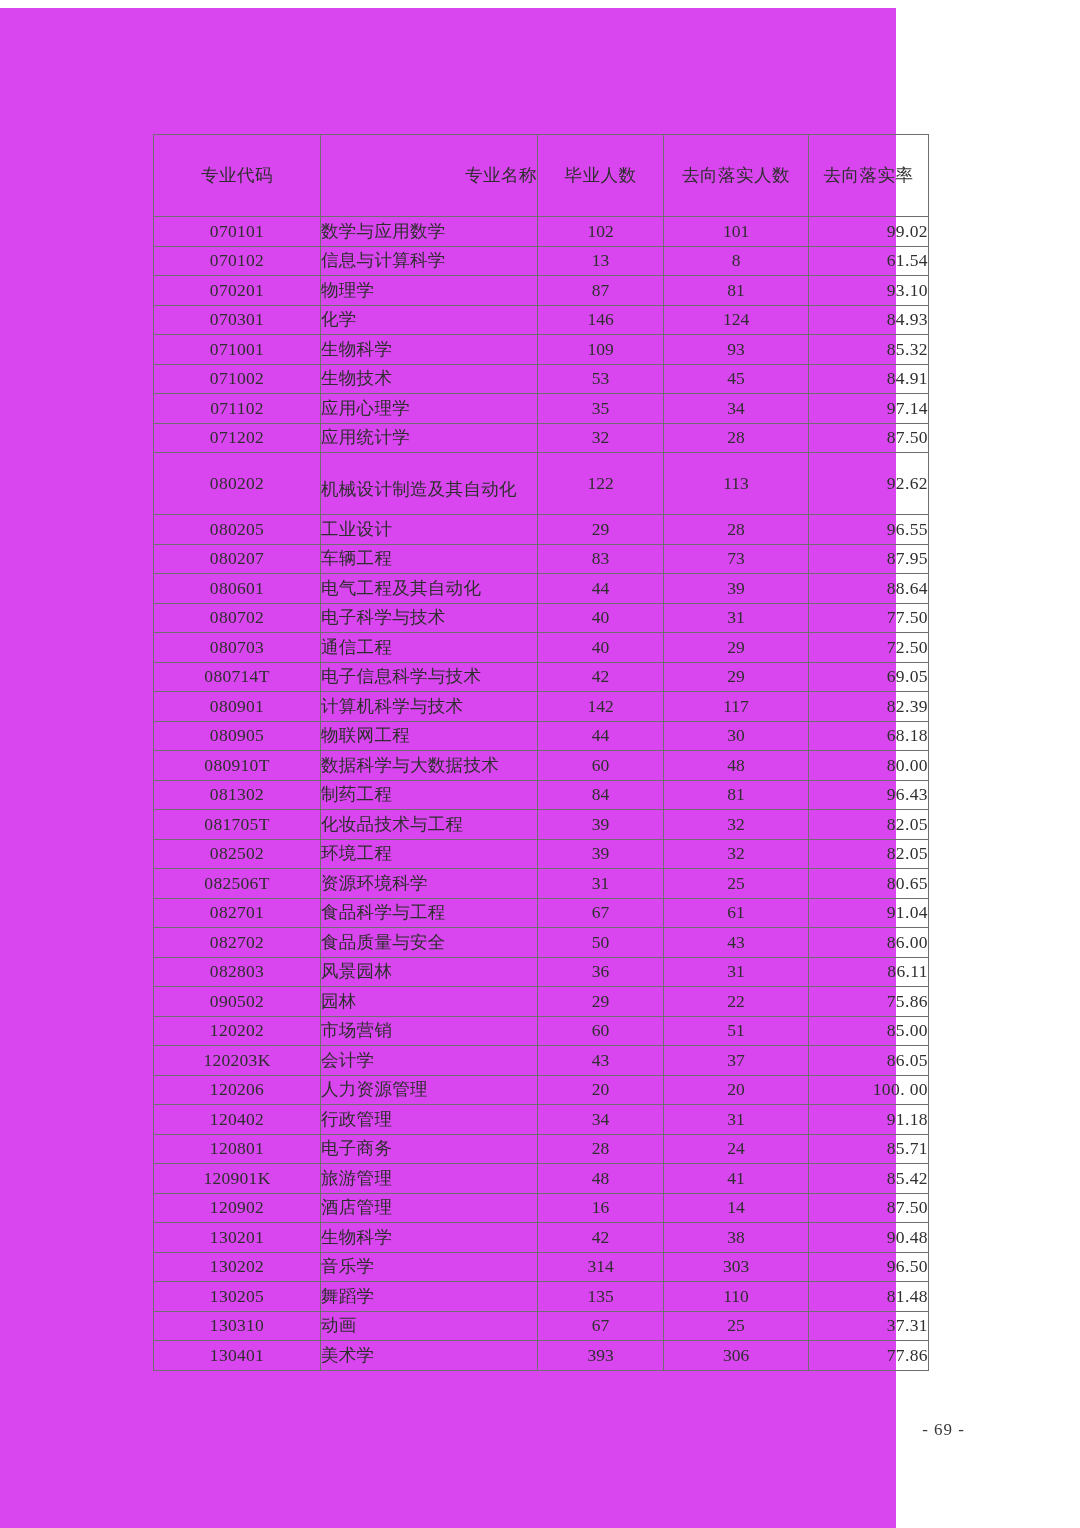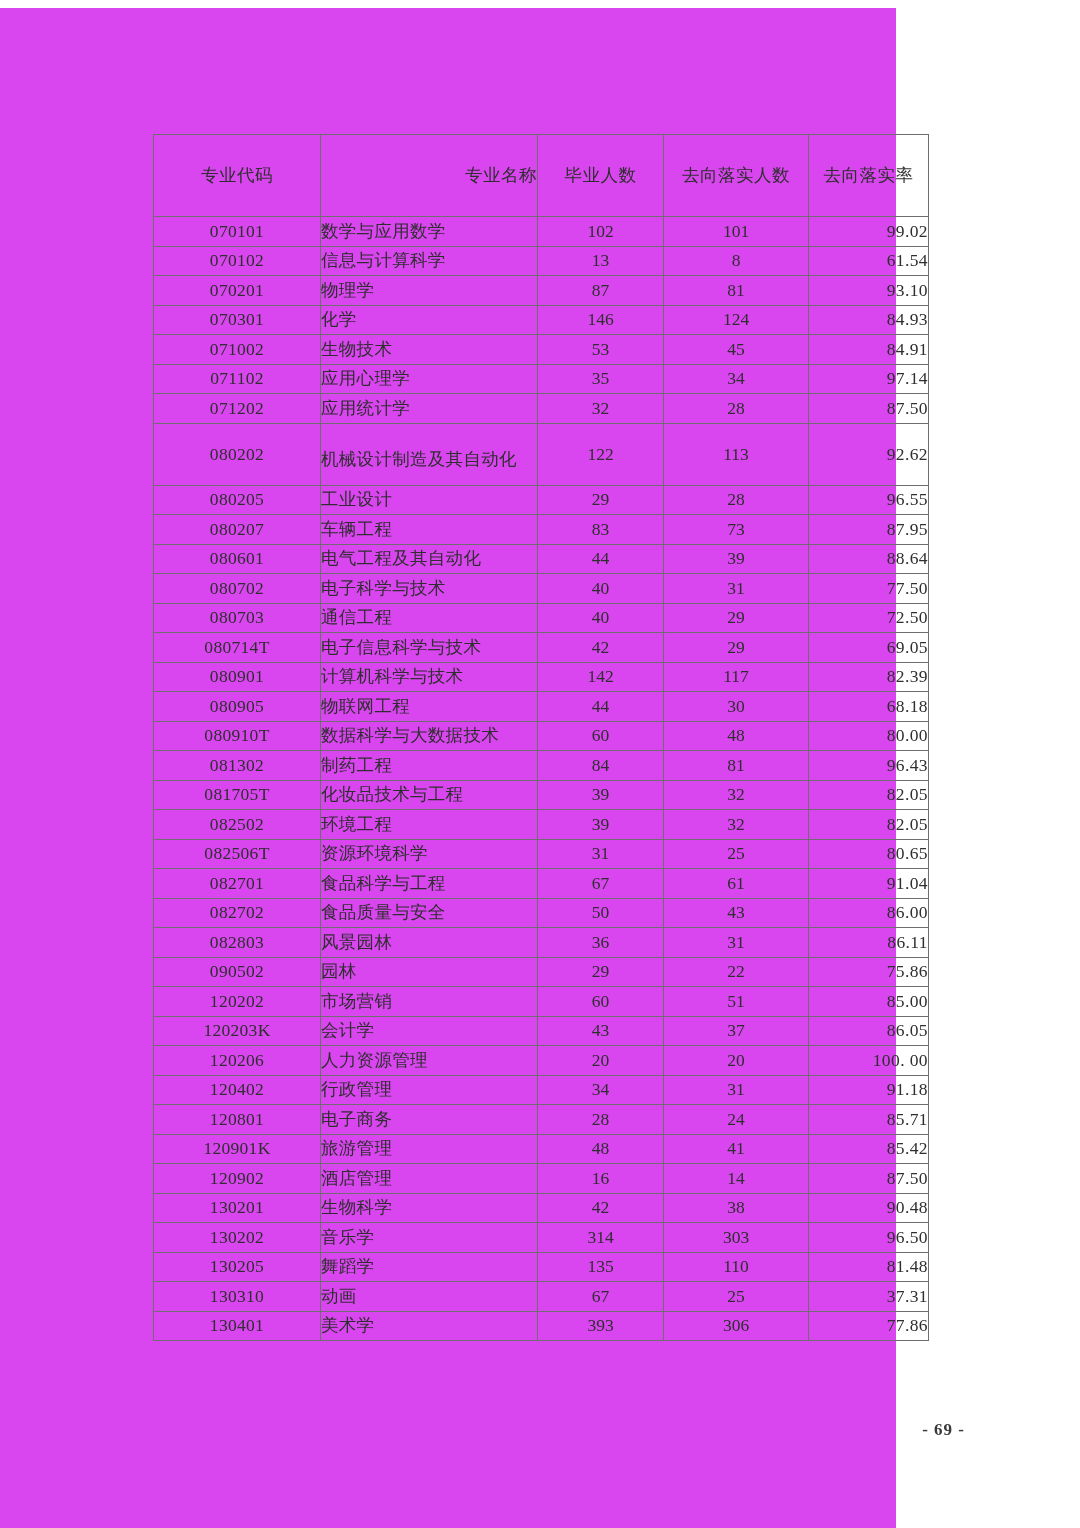--- a/index.html
+++ b/index.html
@@ -102,21 +102,20 @@
   .page-number {
     position: absolute;
     left: 0;
     top: 1412px;
     width: 965px;
     text-align: right;
     font-size: 17px;
     color: #3a3a3a;
     font-family: "Liberation Serif", "DejaVu Serif", serif;
     letter-spacing: 1px;
-    font-weight: bold;
   }
 </style>
 </head>
 <body>
 
 <div class="page">
 
   <div class="table-wrap">
     <table class="data-table">
       <colgroup>
@@ -158,20 +157,27 @@
             <td class="rate">93.10</td>
           </tr>
           <tr>
             <td class="code">070301</td>
             <td class="name">化学</td>
             <td class="num">146</td>
             <td class="num">124</td>
             <td class="rate">84.93</td>
           </tr>
           <tr>
+            <td class="code">071001</td>
+            <td class="name">生物科学</td>
+            <td class="num">109</td>
+            <td class="num">93</td>
+            <td class="rate">85.32</td>
+          </tr>
+          <tr>
             <td class="code">071002</td>
             <td class="name">生物技术</td>
             <td class="num">53</td>
             <td class="num">45</td>
             <td class="rate">84.91</td>
           </tr>
           <tr>
             <td class="code">071102</td>
             <td class="name">应用心理学</td>
             <td class="num">35</td>

